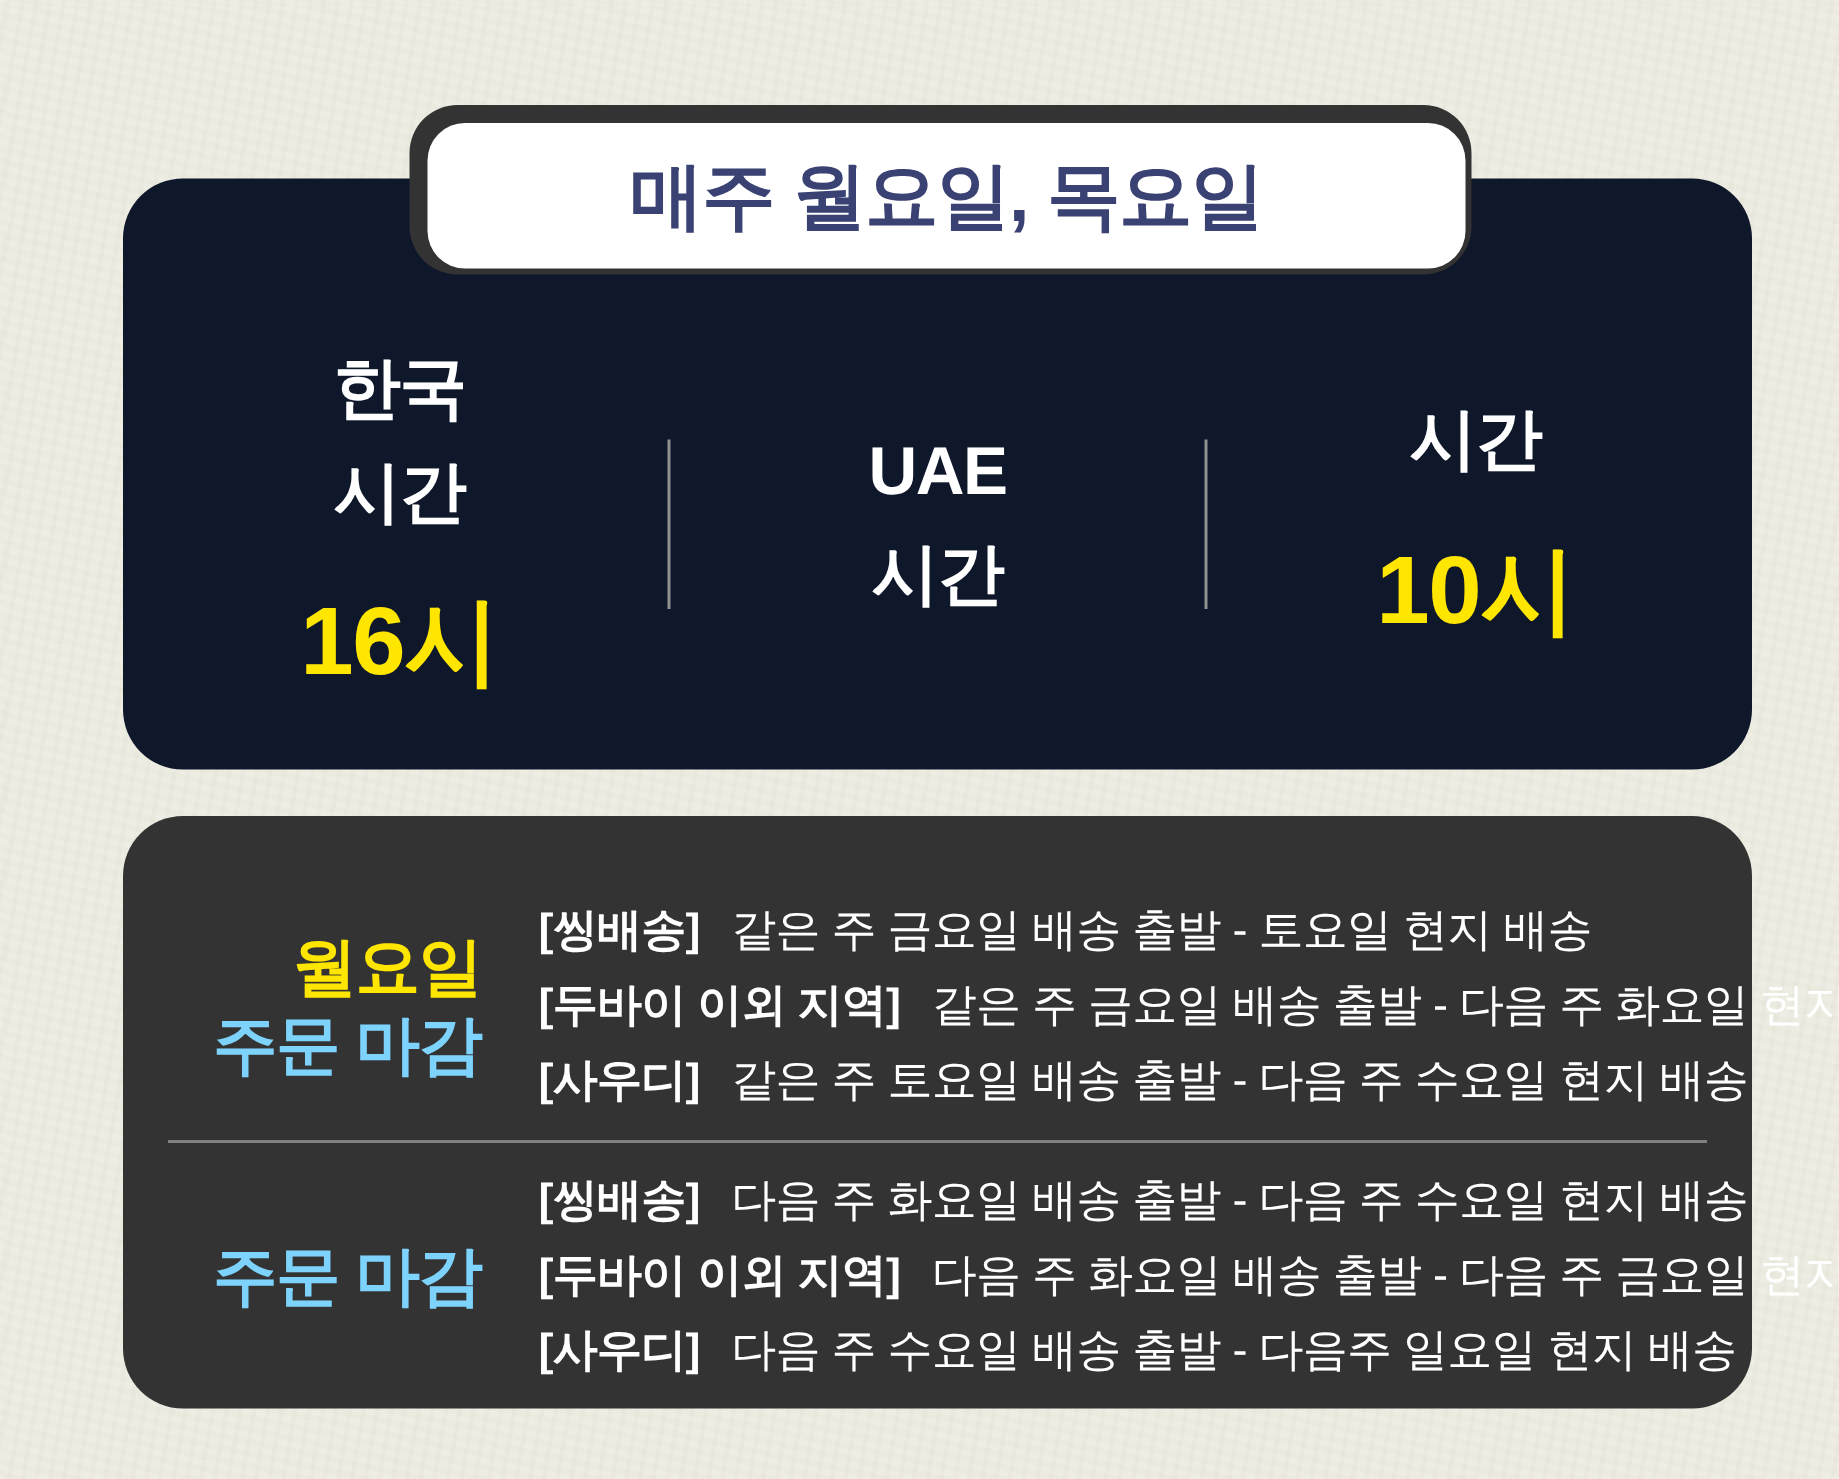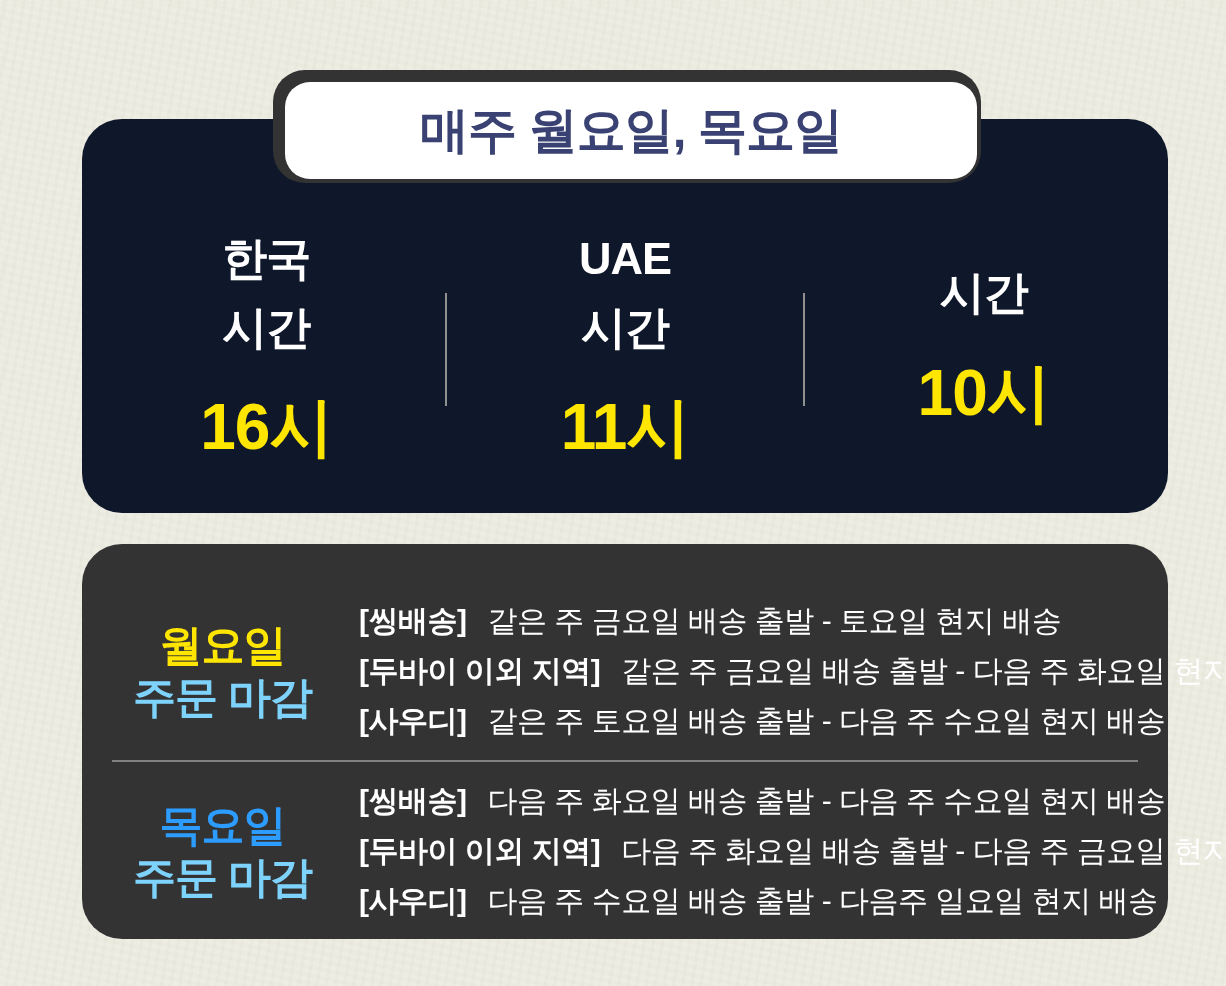--- a/index.html
+++ b/index.html
@@ -89,21 +89,21 @@
     z-index: 1;
   }
   .sched-row {
     flex: 1;
     display: flex;
     align-items: center;
   }
   .day-col {
     width: 205px;
     flex: 0 0 205px;
-    text-align: center;
+    text-align: right;
     letter-spacing: -1px;
   }
   .day-name {
     font-size: 43px;
     font-weight: 800;
     line-height: 1.12;
   }
   .deadline-label {
     font-size: 43px;
     font-weight: 800;
@@ -144,21 +144,20 @@
 <div class="tz-card">
   <div class="tz-col">
     <div class="tz-region">한국</div>
     <div class="tz-unit">시간</div>
     <div class="tz-time">16시</div>
   </div>
   <div class="tz-divider"></div>
   <div class="tz-col">
     <div class="tz-region">UAE</div>
     <div class="tz-unit">시간</div>
-    <div class="tz-time">11시</div>
   </div>
   <div class="tz-divider"></div>
   <div class="tz-col">
     <div class="tz-unit">시간</div>
     <div class="tz-time">10시</div>
   </div>
 </div>
 
 <div class="sched-card">
 
@@ -177,21 +176,20 @@
       <div class="detail-line">
         <span class="detail-tag">[사우디]</span><span>같은 주 토요일 배송 출발 - 다음 주 수요일 현지 배송</span>
       </div>
     </div>
   </div>
 
   <div class="row-divider"></div>
 
   <div class="sched-row">
     <div class="day-col">
-      <div class="day-name" style="color: rgb(45, 156, 255);">목요일</div>
       <div class="deadline-label">주문 마감</div>
     </div>
     <div class="detail-col">
       <div class="detail-line">
         <span class="detail-tag">[씽배송]</span><span>다음 주 화요일 배송 출발 - 다음 주 수요일 현지 배송</span>
       </div>
       <div class="detail-line">
         <span class="detail-tag">[두바이 이외 지역]</span><span>다음 주 화요일 배송 출발 - 다음 주 금요일 현지 배송</span>
       </div>
       <div class="detail-line">

